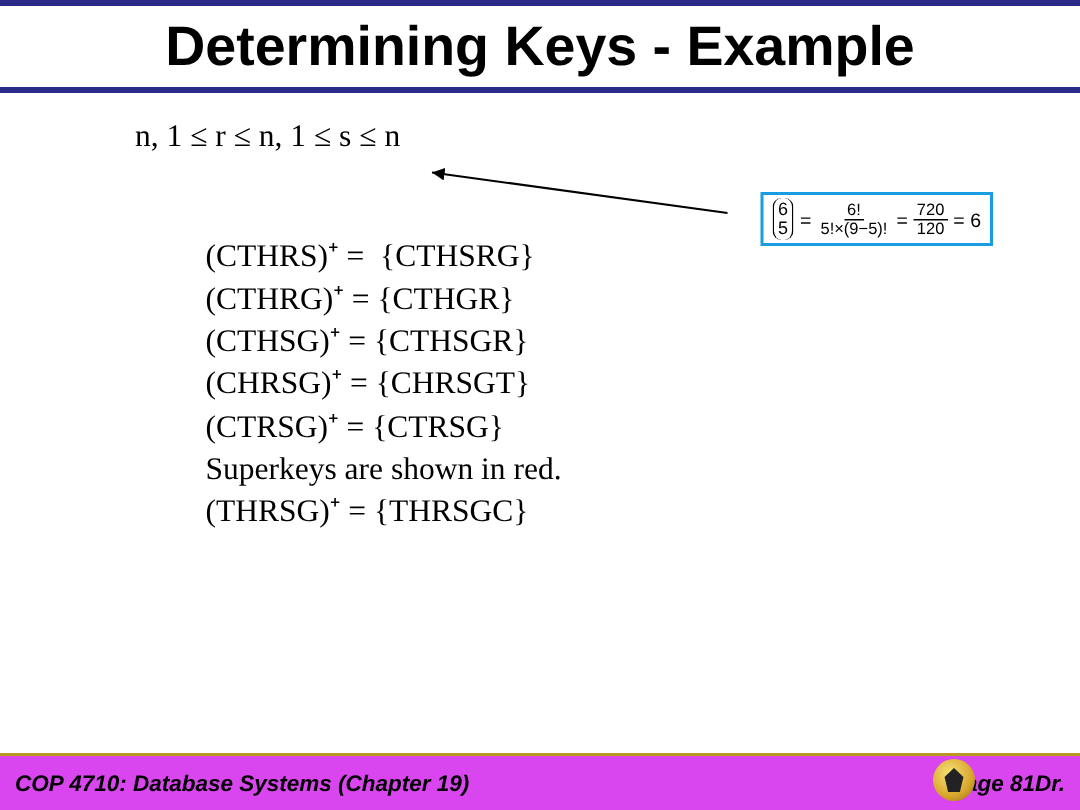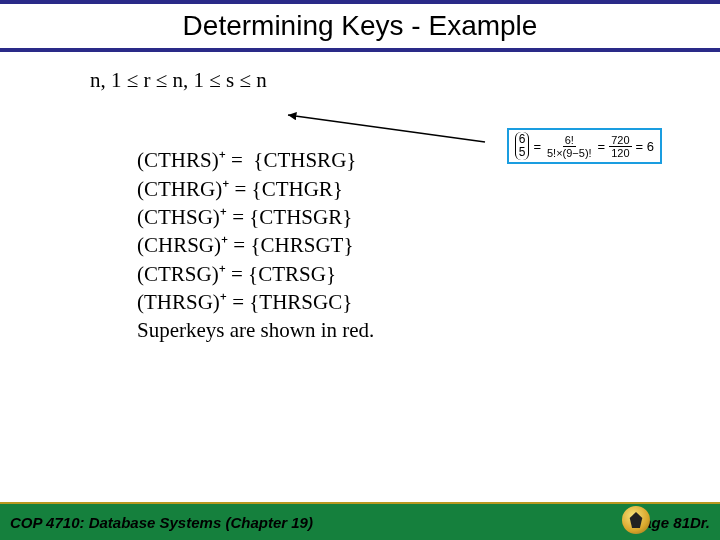--- a/index.html
+++ b/index.html
@@ -19,23 +19,23 @@
     box-sizing: border-box;
   }
   .title-bar {
     border-top: 4px solid #2a2a88;
     border-bottom: 4px solid #2a2a88;
     padding: 6px 0;
     text-align: center;
   }
   .title {
     font-family: Arial, sans-serif;
-    font-size: 28px;
+    font-size: 37px;
     color: #000;
-    font-weight: normal;
+    font-weight: bold;
   }
   .content {
     padding: 14px 30px 0 30px;
     font-size: 21px;
     line-height: 1.35;
   }
   .step-text {
     margin-bottom: 4px;
   }
   .indent {
@@ -50,21 +50,21 @@
   .closure-line {
     white-space: pre;
     margin-left: 47px;
   }
   .footer {
     position: absolute;
     bottom: 0;
     left: 0;
     right: 0;
     height: 38px;
-    background: #15803d;
+    background: #d946ef;
     border-top: 2px solid #b89820;
     display: flex;
     align-items: center;
     font-family: Arial, sans-serif;
     font-weight: bold;
     font-style: italic;
     font-size: 15px;
     color: #000;
     padding: 0 10px;
     box-sizing: border-box;
@@ -144,22 +144,22 @@
 
   <div class="content">
     <div class="step-text indent">n, 1 ≤ r ≤ n, 1 ≤ s ≤ n</div>
 
     <div class="closure-block">
       <div class="closure-line">(CTHRS)⁺ =  {CTHSRG}</div>
       <div class="closure-line">(CTHRG)⁺ = {CTHGR}</div>
       <div class="closure-line">(CTHSG)⁺ = {CTHSGR}</div>
       <div class="closure-line">(CHRSG)⁺ = {CHRSGT}</div>
       <div class="closure-line">(CTRSG)⁺ = {CTRSG}</div>
+      <div class="closure-line">Superkeys are shown in red.</div>
       <div class="closure-line">(THRSG)⁺ = {THRSGC}</div>
-      <div class="closure-line">Superkeys are shown in red.</div>
     </div>
   </div>
 
   <svg class="arrow-svg" width="230" height="50">
     <defs>
       <marker id="ah" markerWidth="8" markerHeight="8" refX="6" refY="3" orient="auto">
         <path d="M0,0 L6,3 L0,6 Z" fill="#000"></path>
       </marker>
     </defs>
     <line x1="205" y1="30" x2="8" y2="3" stroke="#000" stroke-width="1.4" marker-end="url(#ah)"></line>

